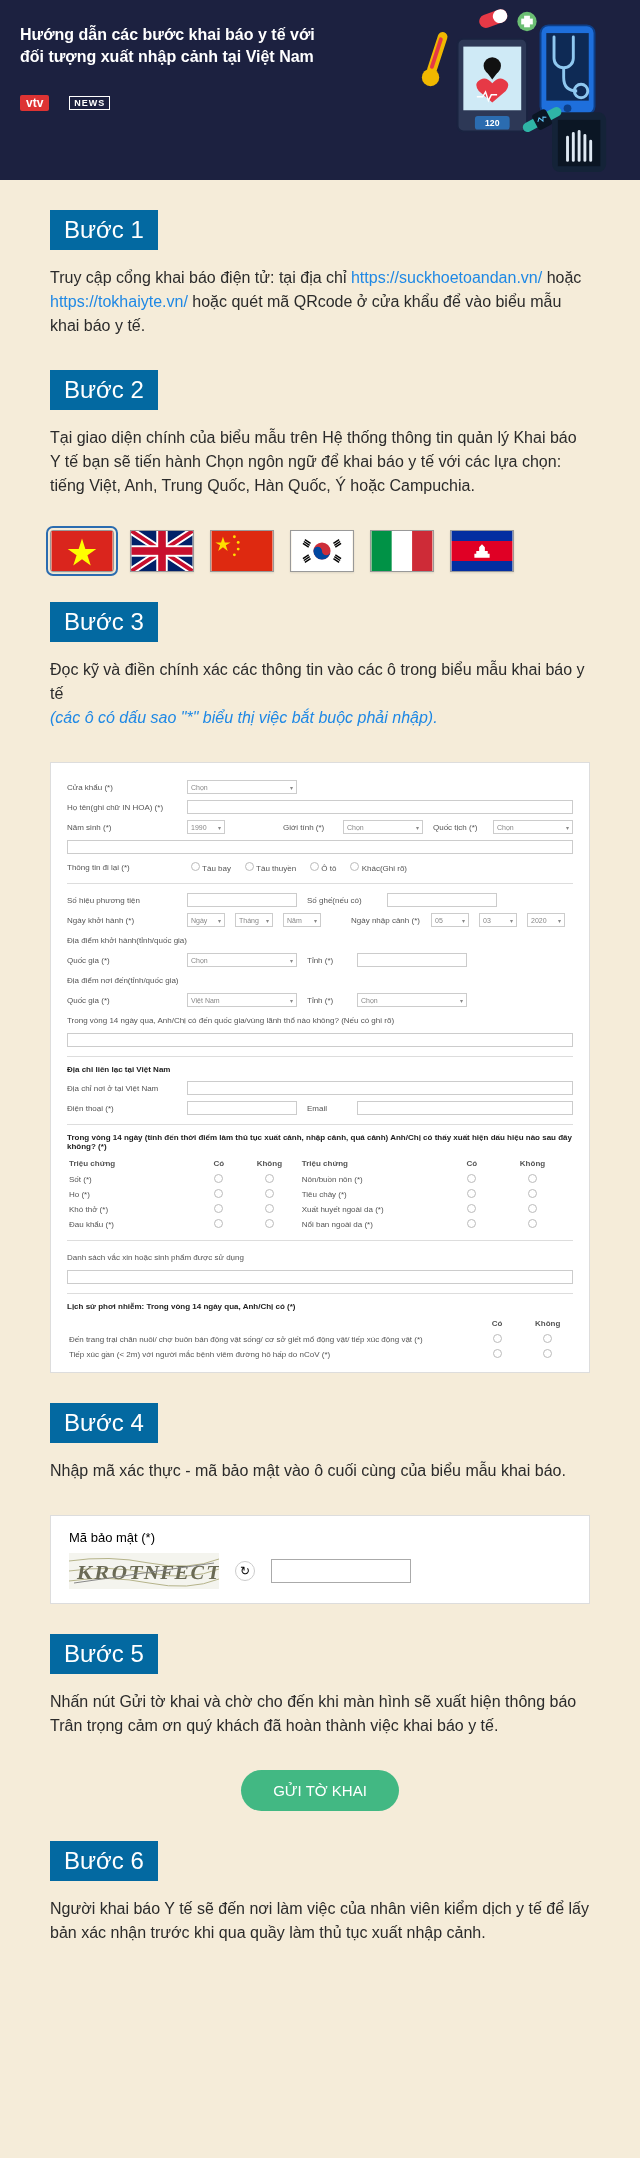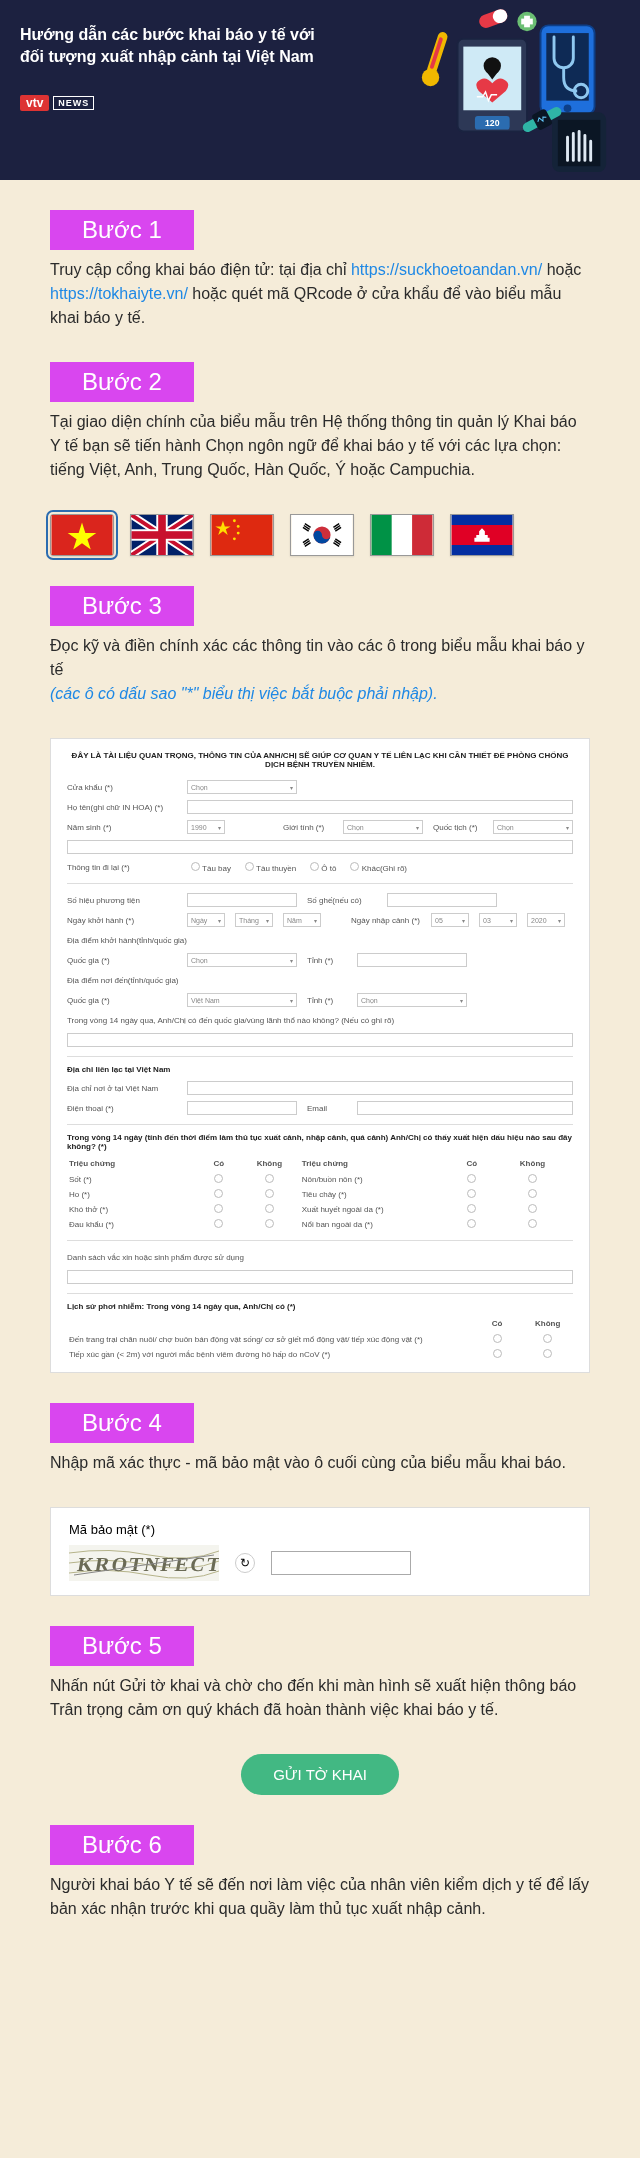--- a/index.html
+++ b/index.html
@@ -6,36 +6,36 @@
   body { font-family: Arial, Helvetica, sans-serif; background: #f5ecd9; width: 640px; }
   
   .header {
     background: #1c2140;
     color: #fff;
     padding: 24px 20px 40px 20px;
     position: relative;
     min-height: 180px;
   }
   .header-title { font-size: 16px; font-weight: 700; line-height: 1.35; max-width: 320px; }
-  .vtv-logo { margin-top: 28px; display:flex; align-items:center; gap:4px; }
+  .vtv-logo { margin-top: 28px; display:flex; align-items:center; gap:20px; }
   .vtv-red { background:#d33; color:#fff; font-weight:700; padding:1px 6px; font-size:12px; border-radius:2px; }
   .vtv-news { color:#fff; font-size:9px; font-weight:700; letter-spacing:1px; border:1px solid #fff; padding:1px 4px; }
   .header-art { position:absolute; right:10px; top:8px; bottom:8px; width:260px; }
   .header-art svg { width:100%; height:100%; }
   
   .content { padding: 30px 50px 60px 50px; }
   
   .step-label {
     display:inline-block;
-    background:#d946ef;
+    background:#0369a1;
     color:#fff;
     font-size:24px;
     font-weight:400;
-    padding:6px 32px;
-    margin-bottom:8px;
+    padding:6px 14px;
+    margin-bottom:16px;
   }
   .step-body { font-size:16px; color:#2b2b2b; line-height:1.5; margin-bottom:32px; }
   .step-body a, .link { color:#1e88e5; text-decoration:none; }
   .note { color:#1e88e5; font-style:italic; }
   
   .flags { display:flex; gap:16px; margin:18px 0 30px 0; flex-wrap:wrap; }
   .flag { width:64px; height:42px; border:1px solid #999; box-shadow:0 1px 2px rgba(0,0,0,.1); position:relative; }
   .flag.sel { outline:2px solid #2b6cb0; outline-offset:2px; border-radius:3px; }
   
   .form-img {
@@ -220,21 +220,20 @@
   </div>
 
   
   <div class="step-label">Bước 3</div>
   <div class="step-body">
     <span>Đọc kỹ và điền chính xác các thông tin vào các ô trong biểu mẫu khai báo y tế</span><br>
     <span class="note">(các ô có dấu sao "*" biểu thị việc bắt buộc phải nhập).</span>
   </div>
 
   <div class="form-img">
-    <div class="form-heading">ĐÂY LÀ TÀI LIỆU QUAN TRỌNG, THÔNG TIN CỦA ANH/CHỊ SẼ GIÚP CƠ QUAN Y TẾ LIÊN LẠC KHI CẦN THIẾT ĐỂ PHÒNG CHỐNG DỊCH BỆNH TRUYỀN NHIỄM.</div>
     <div class="fr">
         <label>Cửa khẩu (*)</label>
         <div class="sel wide">
           <span>Chọn</span>
         </div>
       </div>
     <div class="fr">
         <label>Họ tên(ghi chữ IN HOA) (*)</label>
         <div class="inp"></div>
       </div>

